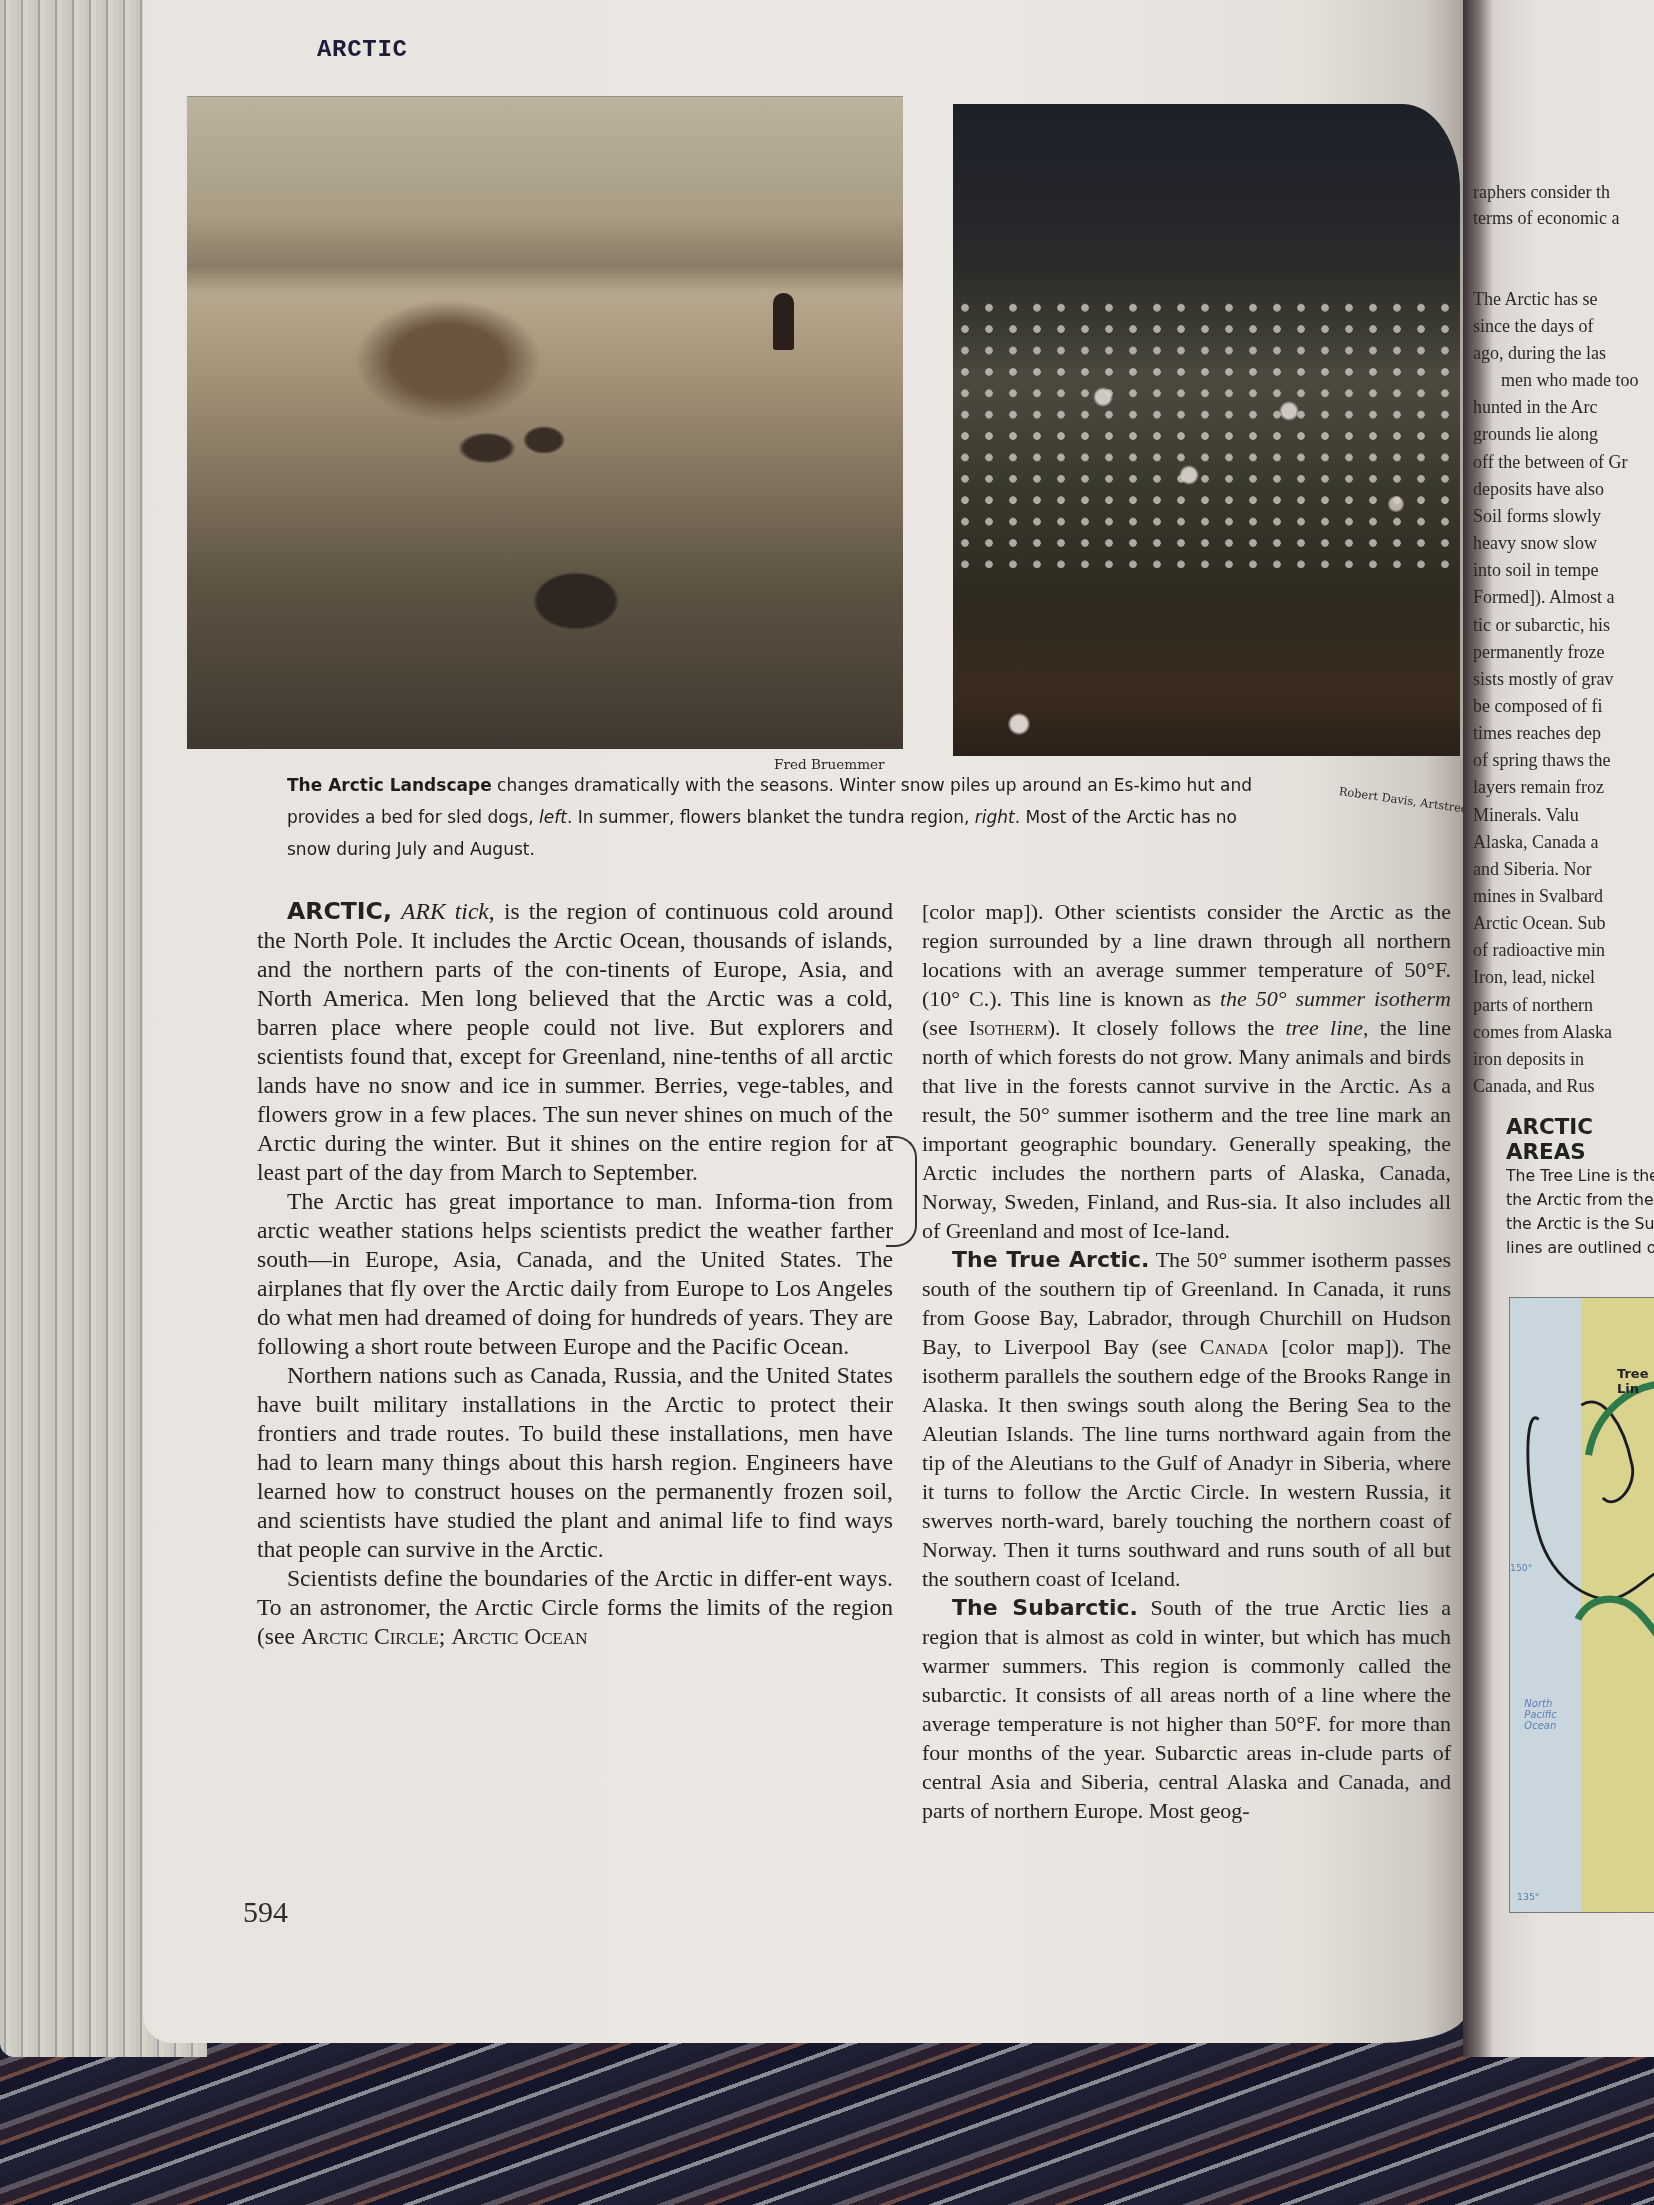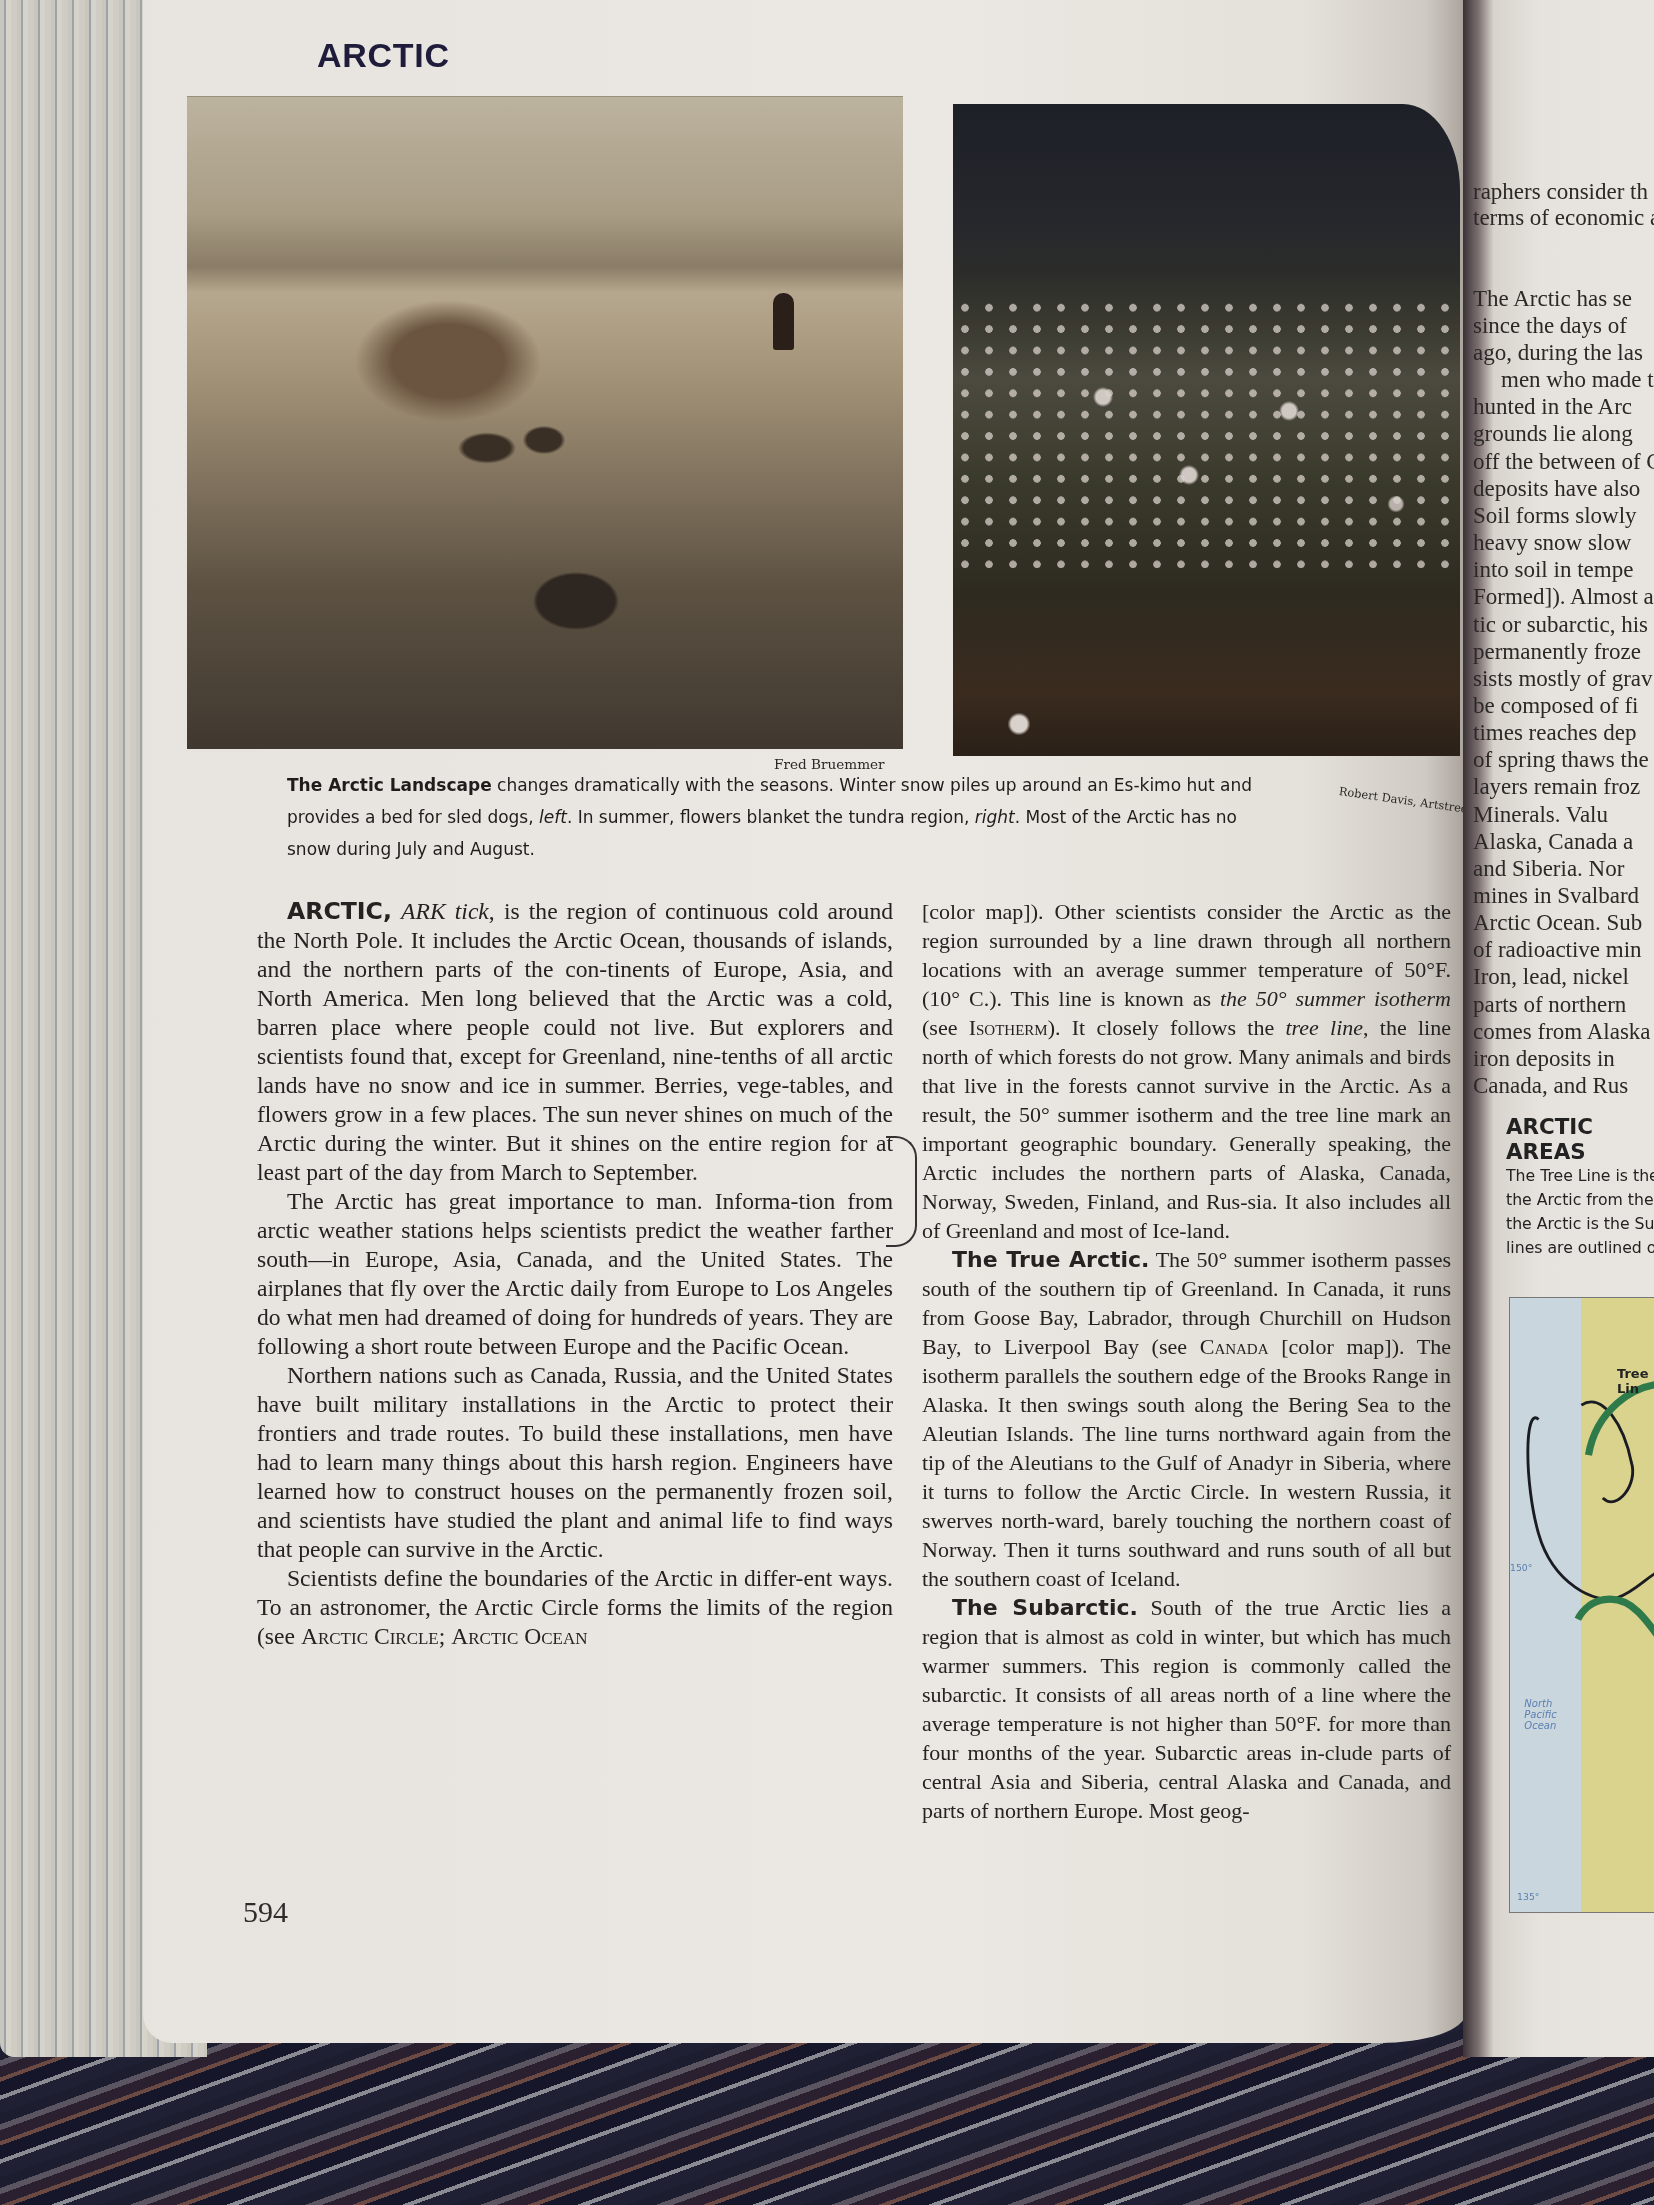--- a/index.html
+++ b/index.html
@@ -26,21 +26,21 @@
     border-bottom-left-radius: 29px; border-bottom-right-radius: 86px 29px;
   }
   
   .page-right {
     position: absolute; left: 1463px; top: 0; width: 191px; height: 2057px;
     background: linear-gradient(90deg, #3a3236 0%, #7c6f70 8%, #d8d3cd 16%, #e6e2dd 40%, #e8e4df 100%);
     overflow: hidden;
   }
   .running-head {
     position: absolute; left: 317px; top: 36px;
-    font-family: Liberation Sans, sans-serif; font-weight: bold; font-size: 34px;
+    font-family: Liberation Mono, monospace; font-weight: bold; font-size: 24px;
     color: #1e1c3a; letter-spacing: 0.7px;
   }
   .photo {
     position: absolute; overflow: hidden;
   }
   .photo-left {
     left: 187px; top: 96px; width: 716px; height: 652px;
     background:
       radial-gradient(ellipse 43px 29px at 389px 504px, #2e2620 0 90%, transparent 100%),
       radial-gradient(ellipse 29px 15.7px at 300px 351px, #3a2f25 0 80%, transparent 100%),
@@ -96,21 +96,21 @@
   }
   .folio {
     position: absolute; left: 243px; top: 1895px; font-size: 30px; color: #2e2c2b;
   }
   .annotation-brace {
     position: absolute; left: 886px; top: 1136px; width: 29px; height: 107px;
     border: 2.1px solid #333; border-left: none; border-radius: 0 21.4px 21.4px 0;
   }
   
   .rp-text {
-    position: absolute; left: 10px; font-size: 23px; line-height: 26.4px; color: #2b2826; white-space: nowrap;
+    position: absolute; left: 10px; font-size: 18px; line-height: 26.4px; color: #2b2826; white-space: nowrap;
   }
   .rp-heading {
     position: absolute; left: 43px; top: 1114px;
     font-family: "DejaVu Sans", sans-serif; font-weight: bold; font-size: 21.4px; color: #222;
   }
   .rp-legend {
     position: absolute; left: 43px; top: 1164px; font-family: "DejaVu Sans", sans-serif; font-size: 15.7px; line-height: 24px; color: #222;
     white-space: nowrap;
   }
   .rp-map {

